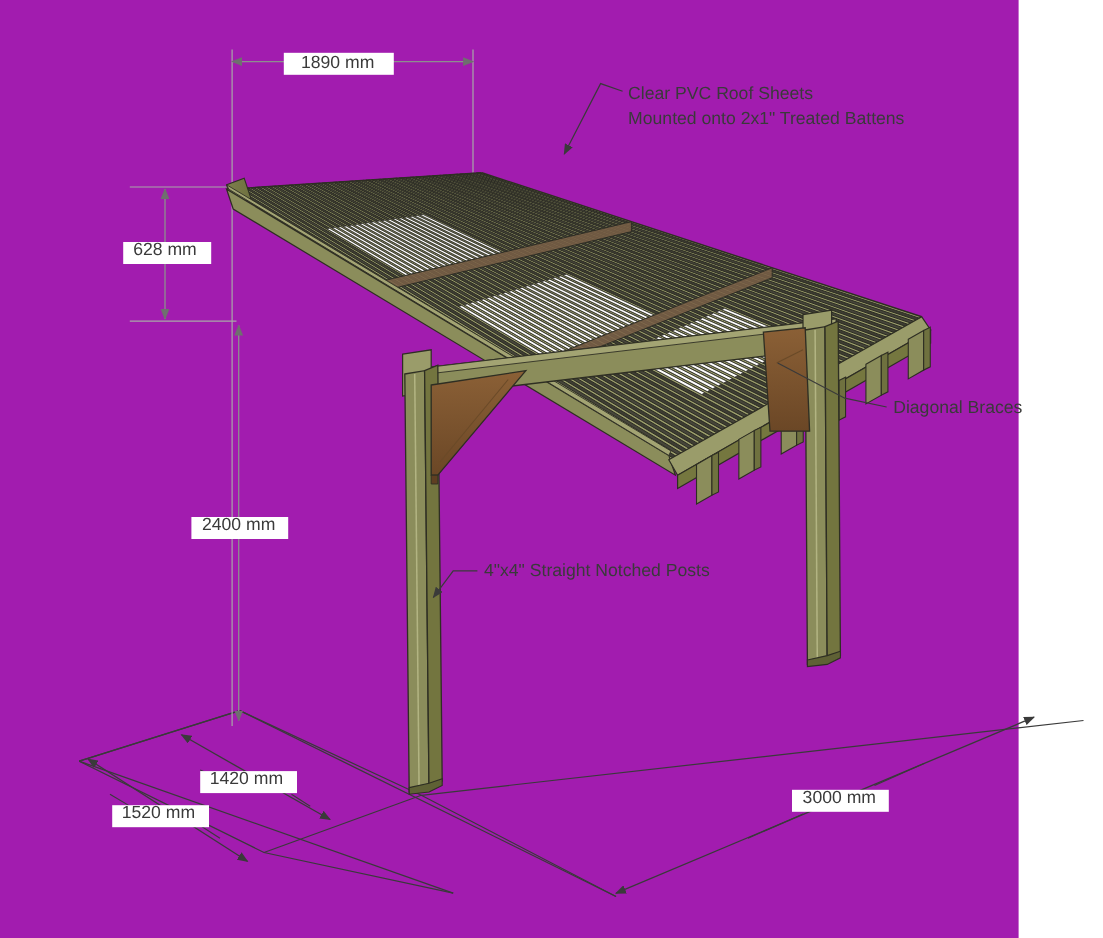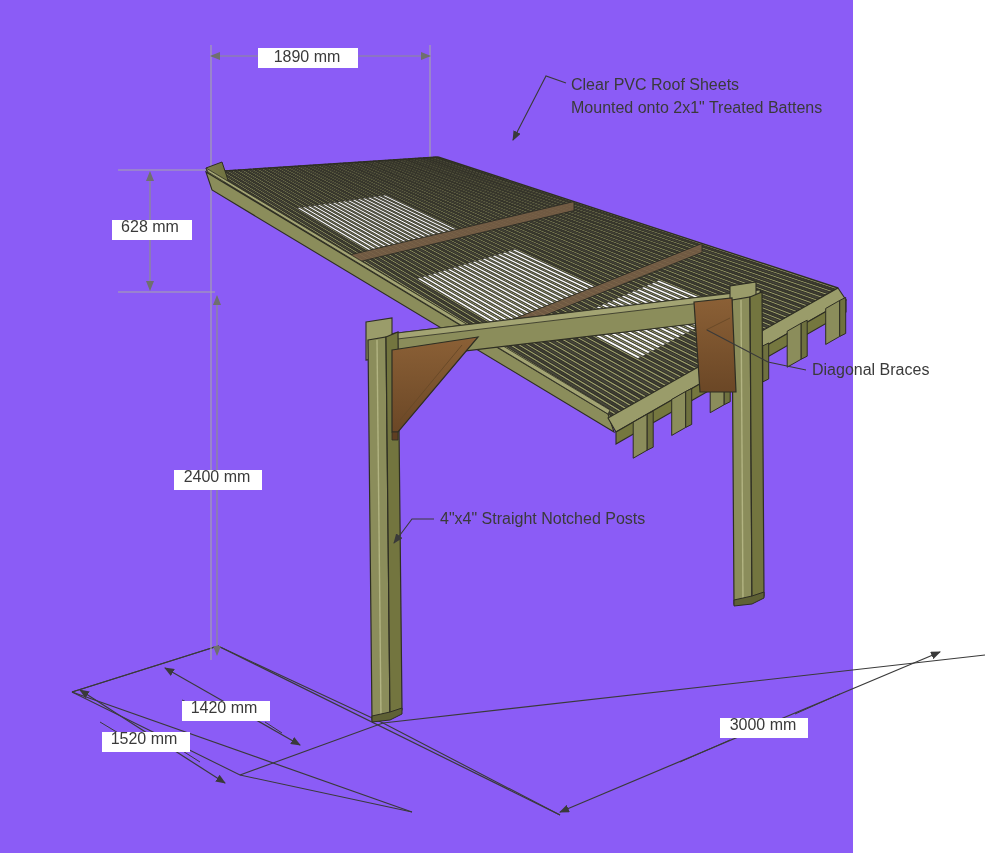--- a/index.html
+++ b/index.html
@@ -1,17 +1,17 @@
 <!DOCTYPE html>
 <html><head>
 <meta charset="utf-8">
 <style>
   html,body{margin:0;padding:0;background:#fff;}
   body{width:1003px;height:853px;font-family:"Liberation Sans",sans-serif;overflow:hidden;}
-  #stage{position:relative;width:853px;height:853px;background:#8b5cf6;}
+  #stage{position:relative;width:926px;height:853px;background:#a21caf;}
   #stage svg{position:absolute;left:0;top:0;}
   .dimtext{font-family:"Liberation Sans",sans-serif;font-size:16px;fill:#3a3a3a;}
   .calltext{font-family:"Liberation Sans",sans-serif;font-size:16px;fill:#3a3a3a;}
 </style>
 </head>
 <body>
 
 <div id="stage">
 
   <svg width="1003" height="853" viewBox="0 0 1003 853">

